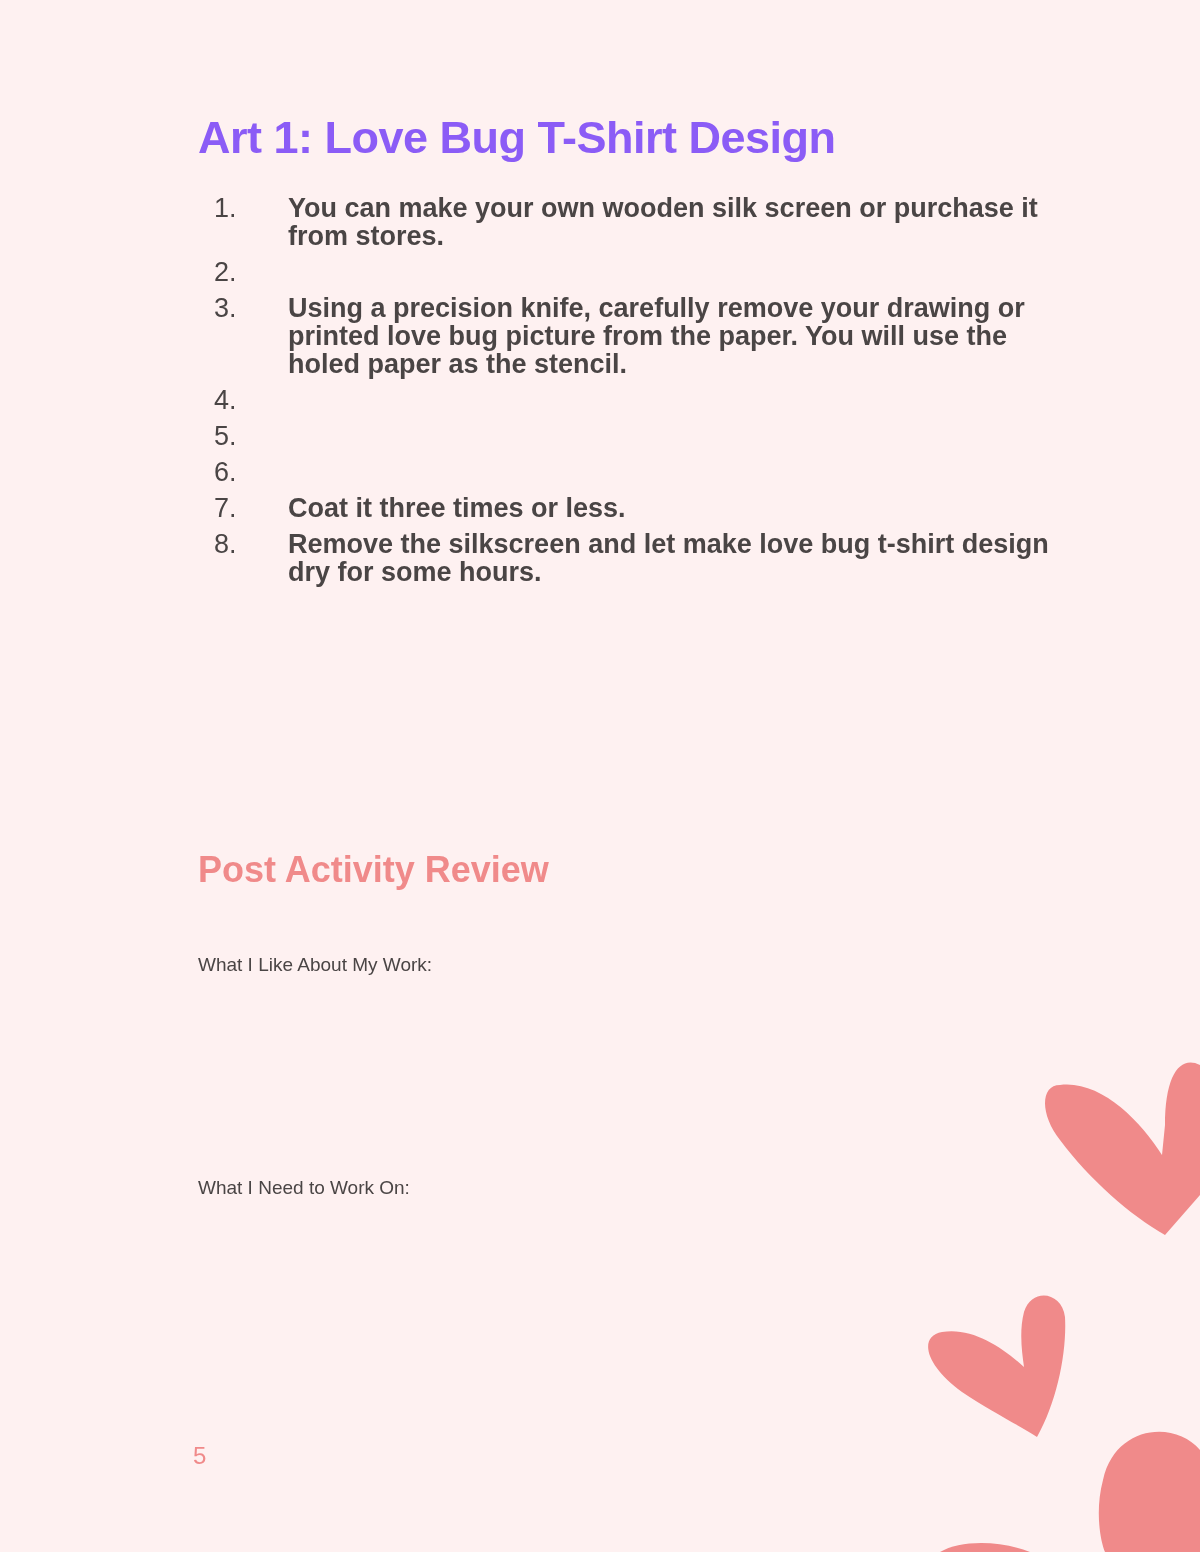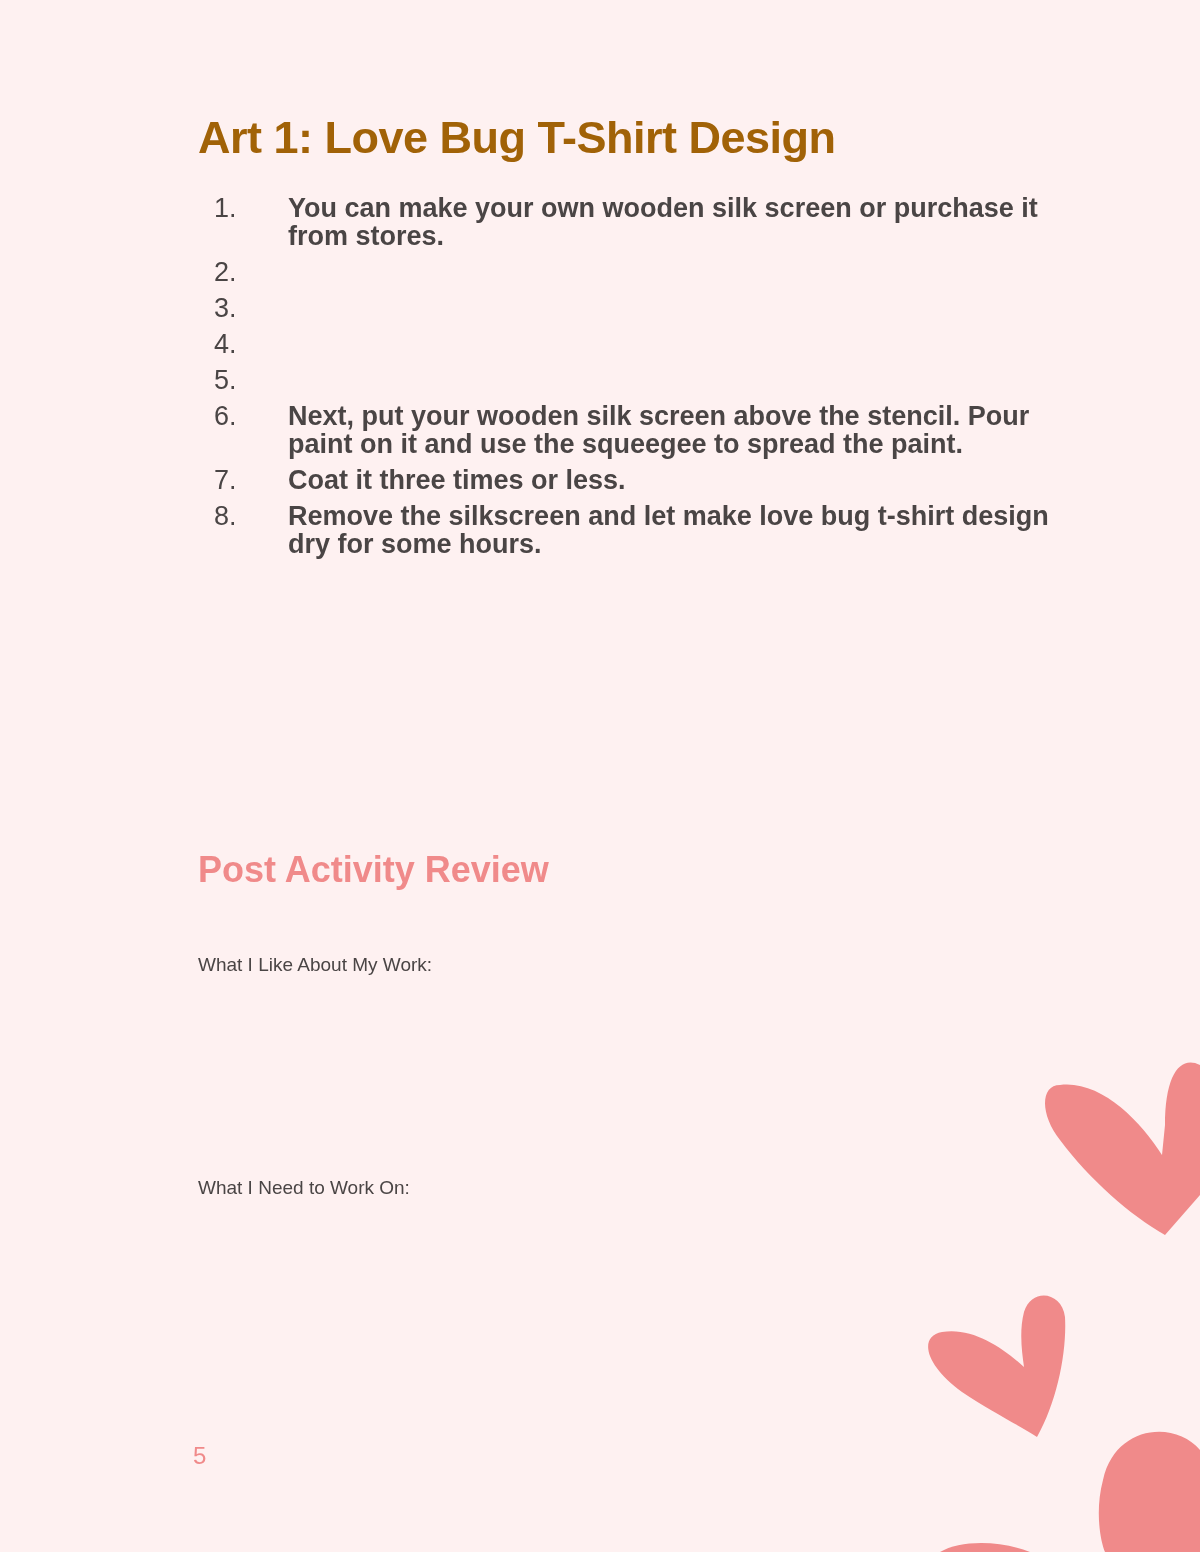--- a/index.html
+++ b/index.html
@@ -3,21 +3,21 @@
 <meta charset="utf-8">
 <style>
   html, body { margin:0; padding:0; }
   body {
     width:1200px; height:1552px; overflow:hidden;
     background:#fef1f1; position:relative;
     font-family:"Liberation Sans", sans-serif;
   }
   .title {
     position:absolute; left:198px; top:110px;
-    font-size:45px; font-weight:bold; color:#a16207;
+    font-size:45px; font-weight:bold; color:#8b5cf6;
     letter-spacing:-0.5px; margin:0; line-height:56px;
   }
   ol.steps {
     position:absolute; left:198px; top:194px; width:880px;
     margin:0; padding:0; list-style:none;
     color:#4a4545; font-size:27px; line-height:28px;
   }
   ol.steps li { display:flex; margin-bottom:8px; }
   ol.steps .num { width:90px; flex:none; padding-left:16px; box-sizing:border-box; }
   ol.steps .txt { flex:1;font-weight:bold; }
@@ -41,30 +41,30 @@
 <ol class="steps">
   <li>
       <span class="num">1.</span>
       <span class="txt">You can make your own wooden silk screen or purchase it from stores.</span>
     </li>
   <li>
       <span class="num">2.</span>
     </li>
   <li>
       <span class="num">3.</span>
+      <span class="txt">Using a precision knife, carefully remove your drawing or printed love bug picture from the paper. You will use the holed paper as the stencil.</span>
     </li>
   <li>
       <span class="num">4.</span>
     </li>
   <li>
       <span class="num">5.</span>
     </li>
   <li>
       <span class="num">6.</span>
-      <span class="txt">Next, put your wooden silk screen above the stencil. Pour paint on it and use the squeegee to spread the paint.</span>
     </li>
   <li>
       <span class="num">7.</span>
       <span class="txt">Coat it three times or less.</span>
     </li>
   <li>
       <span class="num">8.</span>
       <span class="txt">Remove the silkscreen and let make love bug t-shirt design dry for some hours.</span>
     </li>
 </ol>

